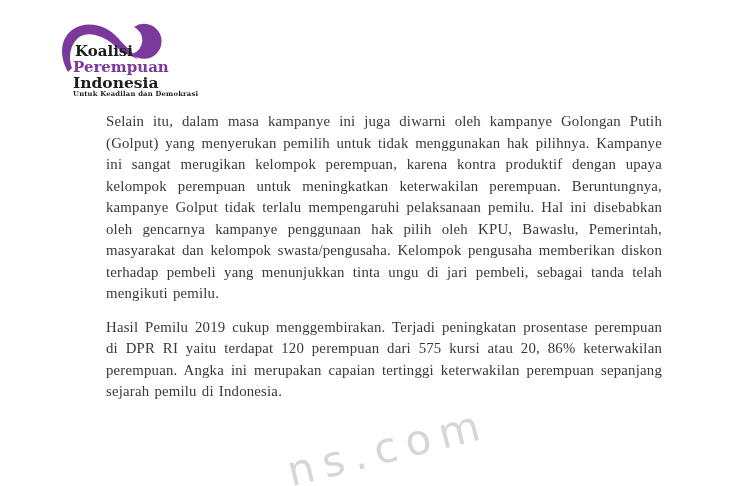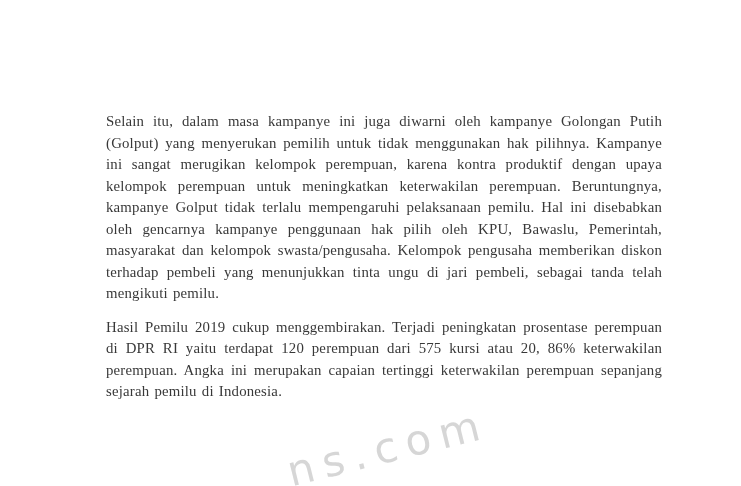--- a/index.html
+++ b/index.html
@@ -85,20 +85,40 @@
     transform-origin: 0 50%;
     white-space: nowrap;
     pointer-events: none;
   }
 </style>
 </head>
 <body>
 
 <div class="page">
 
+  <div class="logo">
+    <svg viewBox="0 0 145 85" aria-hidden="true">
+
+      <path d="M 10,52
+               C 2,38 1,20 14,10
+               C 28,0 48,4 60,18
+               C 68,27 75,33 80,39
+               C 72,36 64,32 57,26
+               C 46,16 30,10 20,18
+               C 12,25 10,38 14,48 Z" fill="#7b3a9b"></path>
+
+      <path d="M 76,7
+               A 17.5,17.5 0 1 1 74,34
+               A 14.5,14.5 0 0 0 76,7 Z" fill="#7b3a9b"></path>
+    </svg>
+    <div class="logo-text logo-line1">Koalisi</div>
+    <div class="logo-text logo-line2">Perempuan</div>
+    <div class="logo-text logo-line3">Indonesia</div>
+    <div class="logo-tagline">Untuk Keadilan dan Demokrasi</div>
+  </div>
 
   <div class="doc-body">
     <p class="doc-par">Selain itu, dalam masa kampanye ini juga diwarni oleh kampanye Golongan Putih (Golput) yang menyerukan pemilih untuk tidak menggunakan hak pilihnya. Kampanye ini sangat merugikan kelompok perempuan, karena kontra produktif dengan upaya kelompok perempuan untuk meningkatkan keterwakilan perempuan. Beruntungnya, kampanye Golput tidak terlalu mempengaruhi pelaksanaan pemilu. Hal ini disebabkan oleh gencarnya kampanye penggunaan hak pilih oleh KPU, Bawaslu, Pemerintah, masyarakat dan kelompok swasta/pengusaha. Kelompok pengusaha memberikan diskon terhadap pembeli yang menunjukkan tinta ungu di jari pembeli, sebagai tanda telah mengikuti pemilu.</p>
     <p class="doc-par">Hasil Pemilu 2019 cukup menggembirakan. Terjadi peningkatan prosentase perempuan di DPR RI yaitu terdapat 120 perempuan dari 575 kursi atau 20, 86% keterwakilan perempuan. Angka ini merupakan capaian tertinggi keterwakilan perempuan sepanjang sejarah pemilu di Indonesia.</p>
   </div>
 
   <div class="watermark">ns.com</div>
 
 </div>
 

